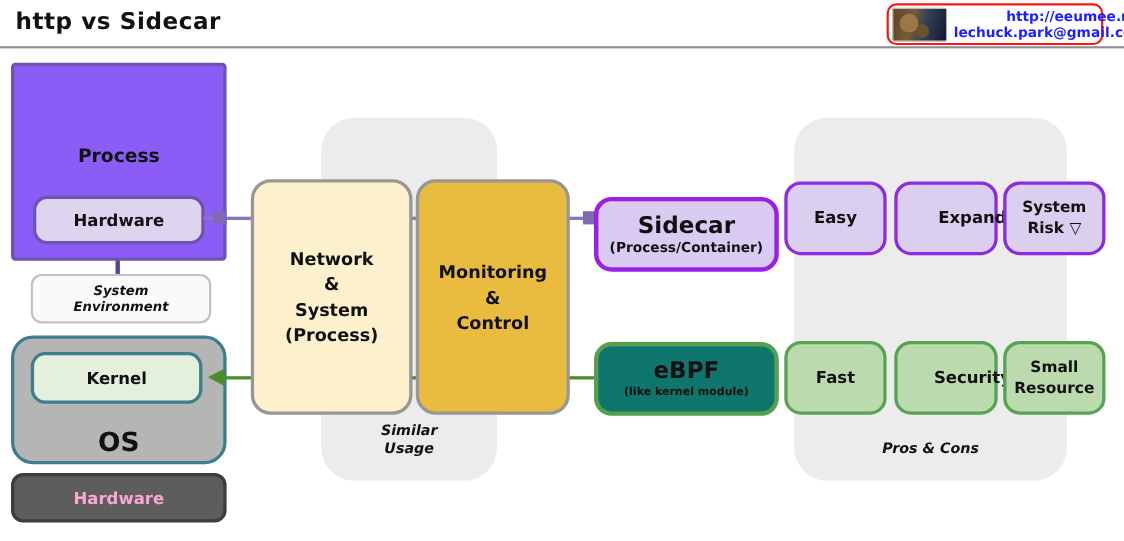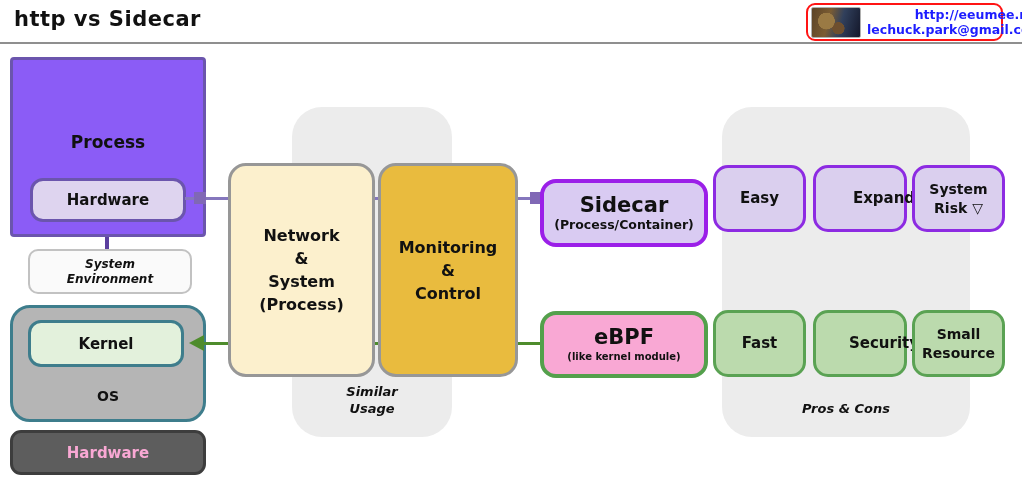--- a/index.html
+++ b/index.html
@@ -31,21 +31,21 @@
   .process-label{margin-top:72px;font-size:17px;}
   .container-box{left:30px;top:178px;width:156px;height:44px;background:#ded4ef;
                  border:3px solid #6b55ad;border-radius:13px;font-size:15px;}
   .vline{left:105px;top:220px;width:4px;height:29px;background:#5b3f9e;}
   .sysenv{left:28px;top:249px;width:164px;height:45px;background:#fafafa;
           border:2.5px solid #c2c2c2;border-radius:10px;font-size:12px;font-style:italic;line-height:15px;}
   .osbox{left:10px;top:305px;width:196px;height:117px;background:#b5b5b5;
          border:3.5px solid #3e7d8c;border-radius:20px;justify-content:flex-start;}
   .kernel{left:28px;top:320px;width:156px;height:47px;background:#e3f1dc;
           border:3px solid #3e7d8c;border-radius:13px;font-size:15px;}
-  .os-label{margin-top:80px;font-size:14px;}
+  .os-label{margin-top:80px;font-size:24px;}
   .hardware{left:10px;top:430px;width:196px;height:45px;background:#5d5d5d;color:#f9a8d4;
             border:3px solid #3d3d3d;border-radius:11px;font-size:15px;}
   
   .panel{background:#ececec;border-radius:30px;z-index:0;}
   .panel-similar{left:292px;top:107px;width:160px;height:330px;}
   .panel-pros{left:722px;top:107px;width:248px;height:330px;}
   .panel-caption{z-index:4;display:flex;flex-direction:column;align-items:center;
                  font-weight:bold;font-style:italic;font-size:13px;line-height:17px;text-align:center;}
   .cap-similar{left:292px;top:383px;width:160px;}
   .cap-pros{left:722px;top:400px;width:248px;}
@@ -60,21 +60,21 @@
           border-right:15px solid #4e8c2c;}
   
   .midbox{z-index:3;font-size:16px;line-height:23px;border:3px solid #979797;border-radius:18px;}
   .network{left:228px;top:163px;width:147px;height:214px;background:#fcf0cd;}
   .monitoring{left:378px;top:163px;width:140px;height:214px;background:#e9bb3e;}
   
   .sidecar{left:540px;top:179px;width:168px;height:68px;background:#d9cbf2;
            border:4px solid #9b1fe8;border-radius:16px;z-index:3;}
   .sidecar .big{font-size:21px;line-height:23px;}
   .sidecar .sub{font-size:12.5px;line-height:15px;}
-  .ebpf{left:540px;top:311px;width:168px;height:67px;background:#f9a8d4;
+  .ebpf{left:540px;top:311px;width:168px;height:67px;background:#0f766e;
         border:4px solid #54a04c;border-radius:16px;z-index:3;}
   .ebpf .big{font-size:21px;line-height:23px;}
   .ebpf .sub{font-size:10px;line-height:15px;}
   .pcard{background:#dacfee;border:3px solid #8d2be2;border-radius:15px;font-size:15px;line-height:19px;z-index:3;}
   .gcard{background:#bbdaad;border:3px solid #5aa253;border-radius:15px;font-size:15px;line-height:19px;z-index:3;}
   .c1{left:713px;width:93px;height:67px;}
   .c2{left:813px;width:94px;height:67px;padding-left:48px;}
   .c3{left:912px;width:93px;height:67px;font-size:14px;}
   .rowA{top:165px;}
   .rowB{top:310px;}

